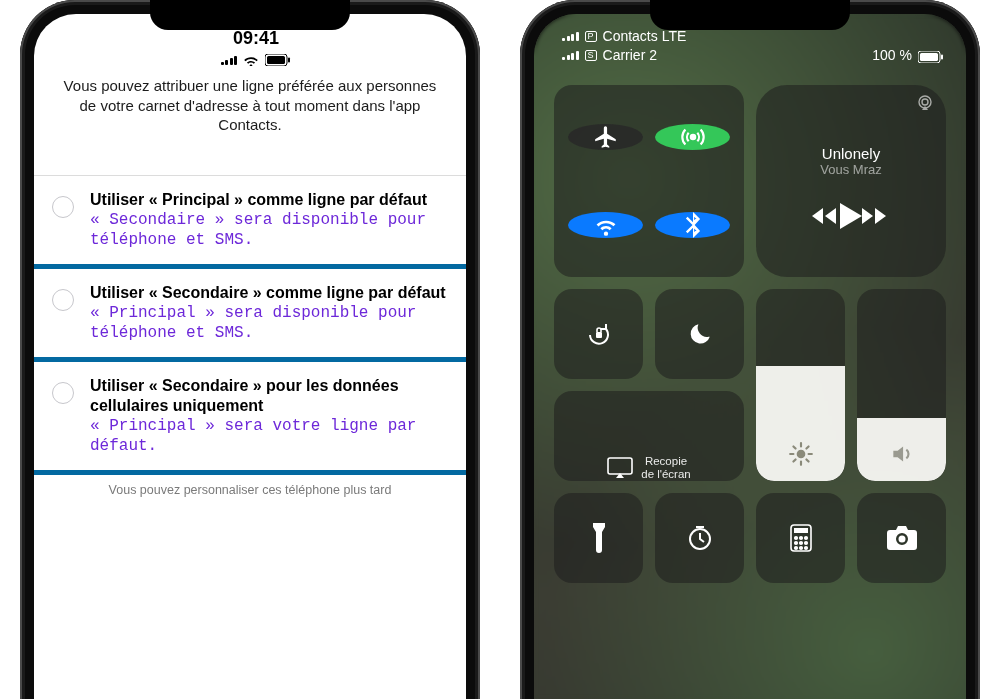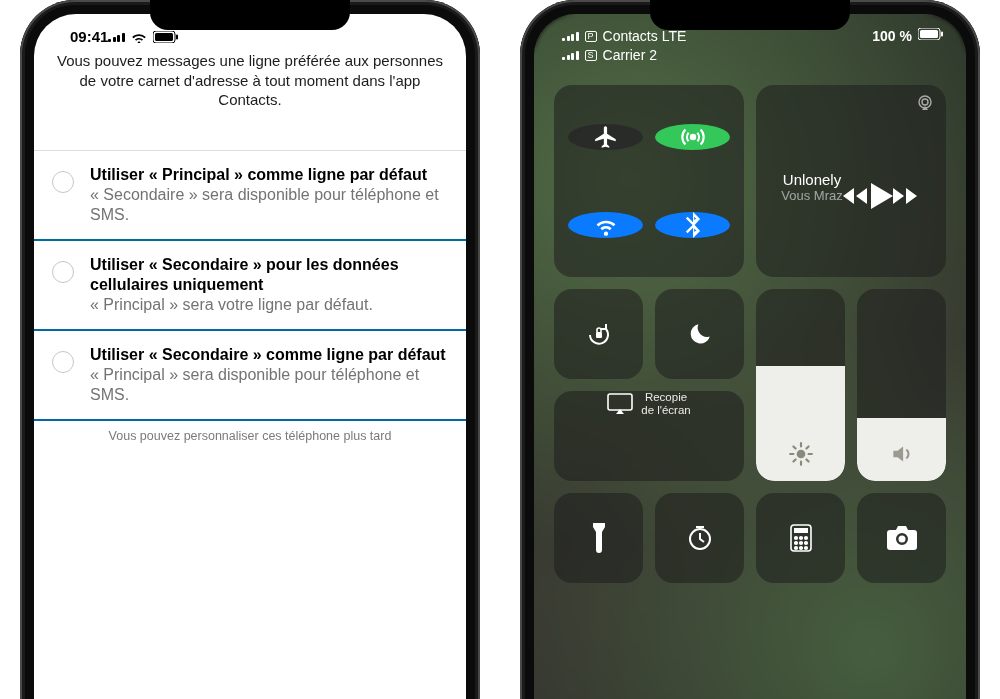--- a/index.html
+++ b/index.html
@@ -39,24 +39,26 @@
     background: #000;
     border-bottom-left-radius: 18px;
     border-bottom-right-radius: 18px;
     z-index: 100;
   }
 
   
   .screen-light { background: #fff; color: #000; }
   .status-bar-light {
     display: flex;
+    justify-content: space-between;
     align-items: center;
     padding: 14px 24px 0 36px;
-    font-size: 15px;
+    font-size: 18px;
     font-weight: 600;
+    flex-direction: column;
   }
   .status-right { display: flex; align-items: center; gap: 6px; }
   .nav-back {
     display: flex;
     align-items: center;
     color: #007aff;
     font-size: 17px;
     padding: 12px 10px 8px 10px;
     gap: 2px;
   }
@@ -76,32 +78,32 @@
     line-height: 1.3;
     margin-bottom: 14px;
     color: #1c1c1c;
   }
   .options { border-top: 1px solid #dcdcdc; margin-top: 18px; }
   .option-row {
     display: flex;
     align-items: flex-start;
     gap: 16px;
     padding: 14px 16px 14px 18px;
-    border-bottom: 2px solid #0369a1;
+    border-bottom: 5px solid #0369a1;
   }
   .radio {
     flex: none;
     width: 22px; height: 22px;
     border: 1px solid #c7c7cc;
     border-radius: 50%;
     margin-top: 6px;
   }
   .opt-text { font-size: 16px; line-height: 1.25; }
   .opt-text .bold { font-weight: 700; }
-  .opt-text .sub  { color: #737373; }
+  .opt-text .sub  { color: #6d28d9; font-family: Liberation Mono, monospace; }
   .footer-note {
     text-align: center;
     font-size: 12.5px;
     color: #7a7a7a;
     padding: 8px 20px 0 20px;
   }
 
   
   .screen-dark {
     background:
@@ -125,21 +127,21 @@
   }
   .carriers { display:flex; flex-direction:column; gap:3px; }
   .carrier-line { display:flex; align-items:center; gap:6px; }
   .sim-box {
     border: 1.2px solid #fff;
     border-radius: 2px;
     font-size: 9px;
     line-height: 9px;
     padding: 0 2px;
   }
-  .battery-pct { display:flex; align-items:flex-start; gap:6px;font-weight:bold; }
+  .battery-pct { display:flex; align-items:flex-end; gap:6px; }
   .cc-grid {
     position: relative;
     z-index: 2;
     padding: 16px 20px;
     display: grid;
     grid-template-columns: repeat(4, 1fr);
     grid-auto-rows: 90px;
     gap: 12px;
   }
   .tile {
@@ -169,39 +171,41 @@
     justify-content:center;
   }
   .c-dark  { background: rgba(40,40,40,0.85); }
   .c-green { background: #34c759; }
   .c-blue  { background: #0a7aff; }
   .music {
     grid-column: span 2;
     grid-row: span 2;
     padding: 14px 16px 10px 16px;
     display:flex;
+    flex-direction:column;
+    border-radius:31px;
   }
   .music-info { text-align:center; margin-top:8px; }
   .music-title  { font-size:15px; }
   .music-artist { font-size:13px; color: rgba(255,255,255,0.55); }
   .music-controls {
     display:flex;
     justify-content:space-around;
     align-items:center;
     margin-top:26px;
   }
   .airplay-corner {
     position:absolute; top:10px; right:12px;
     opacity:0.6;
   }
   .mirror {
     display:flex;
     flex-direction:column;
     align-items:center;
-    justify-content:flex-start;
+    justify-content:flex-end;
     gap:4px;
     font-size:11.5px;
     line-height:1.15;
     text-align:center;
     color: rgba(255,255,255,0.9);
   }
   .mirror-row { display:flex; align-items:center; gap:8px; }
   .slider-fill {
     position:absolute;
     left:0; right:0; bottom:0;
@@ -249,43 +253,43 @@
               <rect x="0" y="0" width="22" height="12" rx="3" fill="none" stroke="#000" stroke-width="1"></rect>
               <rect x="2" y="2" width="18" height="8" rx="1.5" fill="#000"></rect>
               <rect x="23" y="3.5" width="2" height="5" rx="1" fill="#000"></rect>
             </svg>
         </span>
       </div>
     </div>
 
 
     <div class="title-block">
-      <p>Vous pouvez messages une ligne préférée aux personnes de votre carnet d'adresse à tout moment dans l'app Contacts.</p>
+      <p>Vous pouvez attribuer une ligne préférée aux personnes de votre carnet d'adresse à tout moment dans l'app Contacts.</p>
     </div>
 
     <div class="options">
       <div class="option-row">
         <div class="radio"></div>
         <div class="opt-text">
           <div class="bold">Utiliser « Principal » comme ligne par défaut</div>
           <div class="sub">« Secondaire » sera disponible pour téléphone et SMS.</div>
         </div>
       </div>
       <div class="option-row">
         <div class="radio"></div>
         <div class="opt-text">
-          <div class="bold">Utiliser « Secondaire » pour les données cellulaires uniquement</div>
-          <div class="sub">« Principal » sera votre ligne par défaut.</div>
+          <div class="bold">Utiliser « Secondaire » comme ligne par défaut</div>
+          <div class="sub">« Principal » sera disponible pour téléphone et SMS.</div>
         </div>
       </div>
       <div class="option-row">
         <div class="radio"></div>
         <div class="opt-text">
-          <div class="bold">Utiliser « Secondaire » comme ligne par défaut</div>
-          <div class="sub">« Principal » sera disponible pour téléphone et SMS.</div>
+          <div class="bold">Utiliser « Secondaire » pour les données cellulaires uniquement</div>
+          <div class="sub">« Principal » sera votre ligne par défaut.</div>
         </div>
       </div>
     </div>
 
     <div class="footer-note">Vous pouvez personnaliser ces téléphone plus tard</div>
   </div>
 </div>
 
 <div class="phone">
   <div class="notch"></div>

